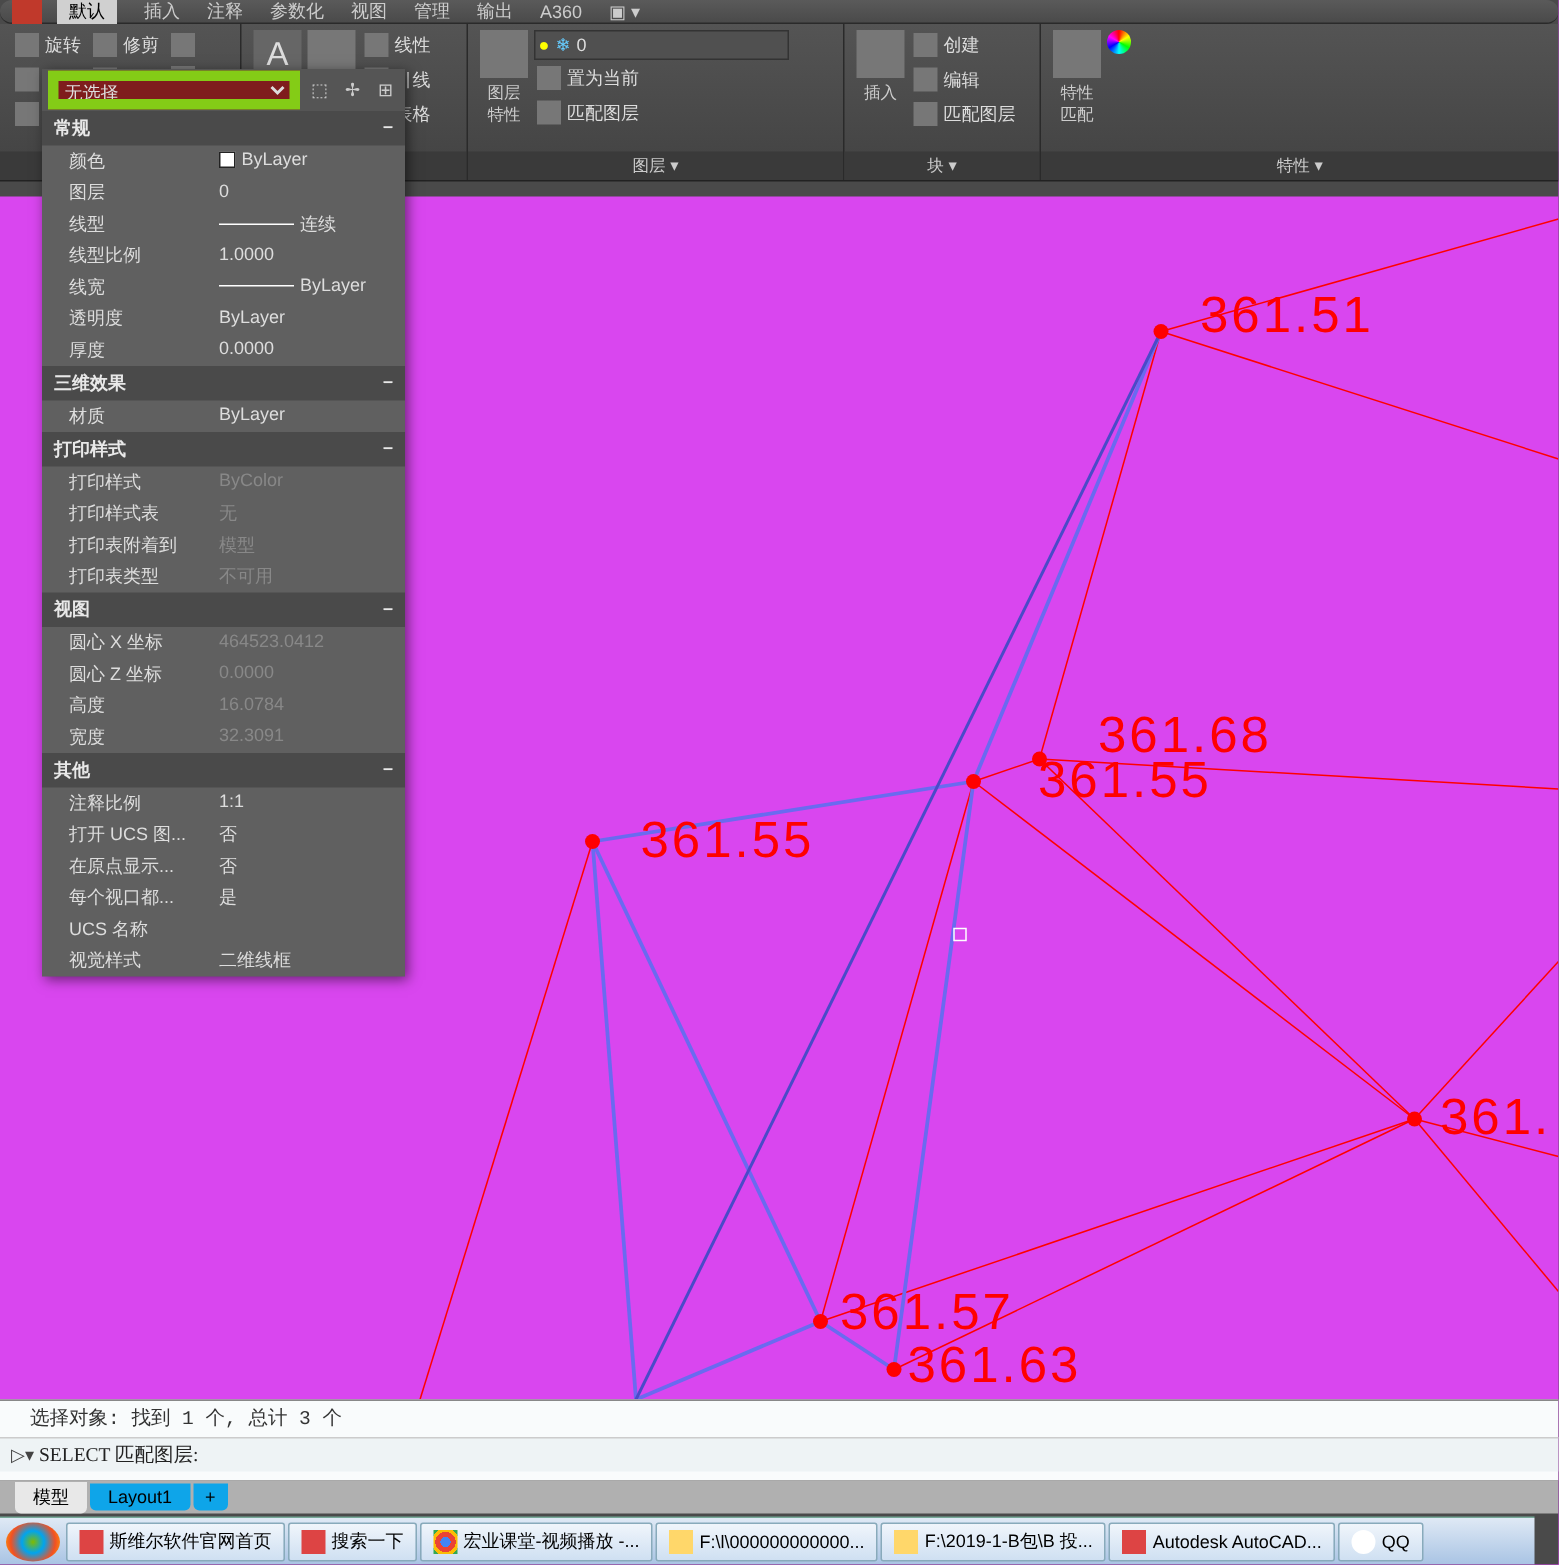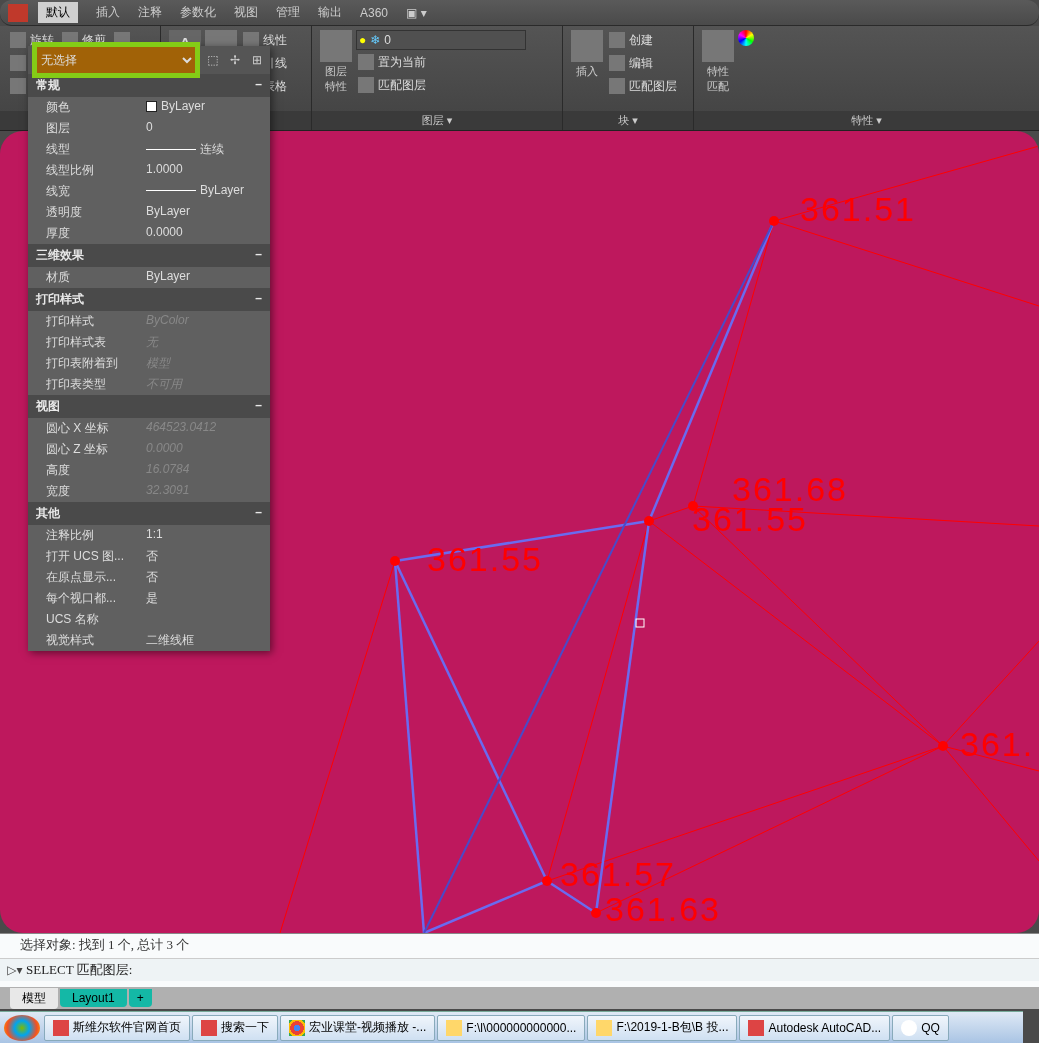--- a/index.html
+++ b/index.html
@@ -1,63 +1,63 @@
 <!DOCTYPE html>
 <html><head>
 <meta charset="utf-8">
 <style>
 * { margin:0; padding:0; box-sizing:border-box; font-family:"Microsoft YaHei",sans-serif; }
 body { background:#4a4a4a; width:1039px; height:1043px; overflow:hidden; position:relative; }
 
 
-.menubar { height:26px; background:linear-gradient(#5a5a5a,#4a4a4a); display:flex; align-items:center; color:#ccc; font-size:12px; padding-left:8px; border-bottom:1px solid #2a2a2a;border-radius:12px; }
+.menubar { height:16px; background:linear-gradient(#5a5a5a,#4a4a4a); display:flex; align-items:center; color:#ccc; font-size:12px; padding-left:8px; border-bottom:1px solid #2a2a2a;border-radius:12px; }
 .menubar .logo { width:20px; height:18px; background:#c0392b; margin-right:10px; display:inline-block; }
 .menubar span { margin-right:18px; cursor:default; }
 .menubar span.active { background:#d0d0d0; color:#000; padding:2px 8px; }
 
 
 .ribbon { height:105px; background:linear-gradient(#545454,#424242); display:flex; border-bottom:1px solid #222; position:relative; }
 .ribbon-sep { width:1px; background:#2a2a2a; }
 .ribbon-panel { padding:4px 8px 0 8px; display:flex; flex-direction:column; }
 .ribbon-body { flex:1; display:flex; align-items:flex-start; gap:4px; }
 .ribbon-title { text-align:center; font-size:11px; color:#ccc; background:#3a3a3a; padding:2px; margin:0 -8px; }
 .rbtn { display:flex; color:#ddd; font-size:12px; gap:4px; padding:2px; cursor:default; }
 .ricon { width:16px; height:16px; background:#777; display:inline-block; }
 .ricon.big { width:32px; height:32px; }
 .rcol { display:flex; flex-direction:column; gap:2px; }
 
 
 .props { position:absolute; left:28px; top:46px; width:242px; background:#606060; color:#e8e8e8; font-size:12px; z-index:10; box-shadow:2px 2px 8px rgba(0,0,0,0.5); }
 .props-top { height:28px; display:flex; align-items:center; background:#555; padding:0 4px; gap:4px; }
-.props-top select { flex:1; background:#a16207; color:#ddd; border:5px solid #84cc16; font-size:12px; height:36px; }
+.props-top select { flex:1; background:#7f1d1d; color:#ddd; border:7px solid #84cc16; font-size:12px; height:26px; }
 .props-top .pico { width:18px; height:18px; display:flex; align-items:center; justify-content:center; color:#ccc; }
 .group-hdr { background:#4a4a4a; padding:3px 8px; display:flex; justify-content:space-between; font-weight:bold; font-size:12px; }
 .group-hdr .toggle { font-weight:bold; }
 .prop-row { display:flex; padding:2px 8px 2px 18px; font-size:12px; }
 .prop-row .k { width:100px; color:#ddd; }
 .prop-row .v { flex:1; color:#ddd; }
-.prop-row .v.dim { color:#888;font-style:italic; }
+.prop-row .v.dim { color:#888; }
 .swatch { width:11px; height:11px; border:1px solid #222; display:inline-block; vertical-align:middle; margin-right:4px; background:#fff; }
 .lineprev { display:inline-block; width:50px; border-top:1px solid #fff; vertical-align:middle; margin-right:4px; }
 
 
-.canvas-wrap { position:absolute; left:0; top:131px; right:0; height:802px; background:#be185d; overflow:hidden;border-radius:23px; }
+.canvas-wrap { position:absolute; left:0; top:131px; right:0; height:802px; background:#d946ef; overflow:hidden; }
 .canvas-wrap svg { width:100%; height:100%; }
 .elev { font-family:Arial; font-size:34px; fill:#ff0000; font-weight:normal; letter-spacing:2px; }
 
 
 .cmd-area { position:absolute; left:0; right:0; top:933px; height:54px; background:#f9fbfc; border-top:1px solid #888; }
-.cmd-hist { padding:2px 20px; font-size:13px; color:#333; font-family:Liberation Serif, serif; }
+.cmd-hist { padding:2px 20px; font-size:13px; color:#333; font-family:Liberation Mono, monospace; }
 .cmd-line { display:flex; align-items:center; background:#eef3f5; border-top:1px solid #ccc; padding:2px 4px; margin-top:2px; }
 .cmd-line .cursor { width:22px; height:16px; display:flex; align-items:center; justify-content:center; font-size:12px; color:#444; }
 .cmd-line .txt { font-family:"SimSun"; font-size:13px; color:#222; flex:1; }
 
 
 .tabrow { position:absolute; left:0; right:0; top:987px; height:22px; background:#b0b0b0; display:flex; align-items:center; padding-left:10px; gap:2px; }
-.tab { padding:2px 12px; font-size:12px; border-radius:0 0 4px 4px; background:#14b8a6; color:#000; }
+.tab { padding:2px 12px; font-size:12px; border-radius:0 0 4px 4px; background:#0ea5e9; color:#000; }
 .tab.active { background:#e8e8e8; }
 .tab.add { padding:2px 8px; }
 
 
 .taskbar { position:absolute; left:0; right:16px; bottom:0; height:32px; background:linear-gradient(#dfe9f5,#a9c4e4); display:flex; align-items:center; padding:0 4px; gap:4px; border-top:1px solid #7a9; }
 .tb-btn { height:26px; padding:0 8px; background:linear-gradient(#f0f5fb,#cfe0f2); border:1px solid #8ab; border-radius:2px; display:flex; align-items:center; font-size:12px; gap:4px; white-space:nowrap; overflow:hidden; }
 .tb-btn .ic { width:16px; height:16px; background:#d44; display:inline-block; }
 .tb-btn .ic.chrome{background:radial-gradient(circle,#4285f4 30%,#ea4335 30% 60%,#fbbc05 60% 80%,#34a853 80%);}  
 .tb-btn .ic.folder{background:#ffd76a;}
 .tb-btn .ic.qq{background:#fff;border-radius:50%;}

